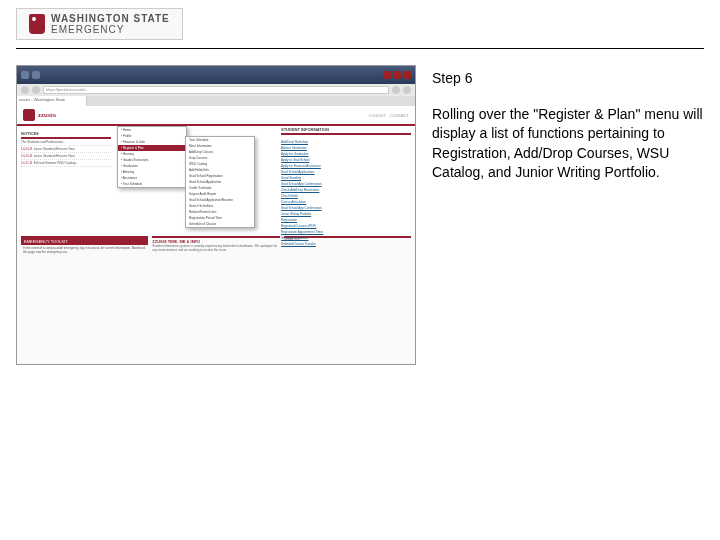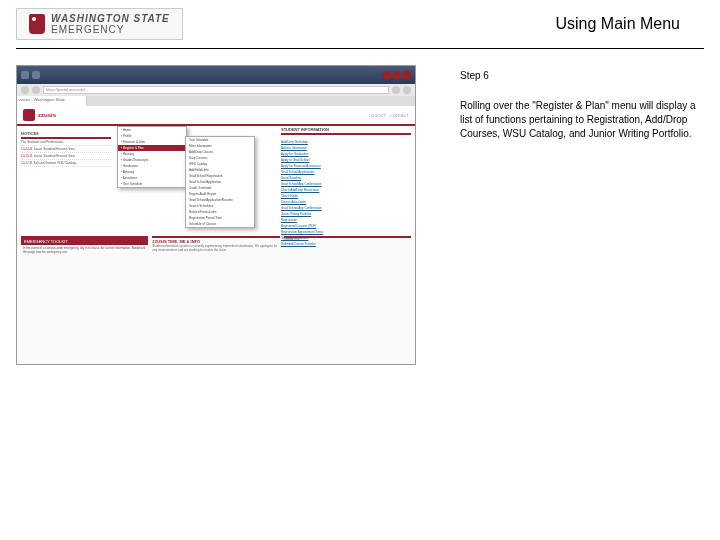--- a/index.html
+++ b/index.html
@@ -3,21 +3,21 @@
 <meta charset="utf-8">
 <style>
   * { box-sizing: border-box; margin: 0; padding: 0; }
   body { width: 720px; height: 540px; background: #fff; font-family: Arial, sans-serif; position: relative; }
   
   .header { display: flex; align-items: center; padding: 8px 16px 0 16px; }
   .logo-box { border: 1px solid #ccc; padding: 4px 12px; display: flex; align-items: center; gap: 6px; background: #f8f8f8; }
   .shield { width: 16px; height: 20px; background: #981e32; border-radius: 2px 2px 4px 4px; position: relative; }
   .shield::after { content:""; position:absolute; top:3px; left:3px; width:4px; height:4px; background:#fff; border-radius:50%; }
   .logo-text { font-size: 10px; color: #555; line-height: 1.1; letter-spacing: 1px; }
-  .logo-text .top { font-weight: bold; font-style: italic; }
+  .logo-text .top { font-weight: bold; }
   .header-title { margin-left: auto; font-size: 16px; padding-right: 24px; }
   
   .divider { border: none; border-top: 1px solid #000; margin: 8px 16px 0 16px; }
   
   .content { display: flex; gap: 16px; padding: 16px; }
   
   .screenshot { width: 400px; height: 300px; border: 1px solid #999; background: #fafafa; position: relative; overflow: hidden; }
   .browser-bar { height: 18px; background: linear-gradient(#4a5a7a, #2a3a5a); display: flex; align-items: center; padding: 0 4px; gap: 3px; }
   .bb-btn { width: 8px; height: 8px; background: #6a7a9a; border-radius: 2px; }
   .bb-right { margin-left: auto; display: flex; gap: 2px; }
@@ -50,35 +50,34 @@
   .si-list { padding-top: 4px; }
   .si-item { font-size:3px; color:#1a5a8a; padding:1px 0; text-decoration: underline; white-space: nowrap; overflow:hidden; }
   .em-h { background:#981e32; color:#fff; font-size:4px; padding:1px 3px; }
   .em-body { font-size:3px; color:#555; padding:2px; line-height:1.3; }
   
   .bottom-row { display:flex; gap:4px; padding: 0 4px 4px 4px; }
   .panel { flex:1; border-top:2px solid #981e32; }
   .panel-h { font-size:4px; color:#981e32; font-weight:bold; padding:1px 0; }
   .panel-body { font-size:3px; color:#666; line-height:1.3; }
   
-  .instructions { flex: 1; font-size: 10px; line-height: 1.4; padding-top: 4px; margin-left: 28px; }
+  .instructions { flex: 1; font-size: 14px; line-height: 1.4; padding-top: 4px; }
   .step { margin-bottom: 16px; }
 </style>
 </head>
 <body>
 
 <div class="header">
   <div class="logo-box">
     <div class="shield"></div>
     <div class="logo-text">
       <div class="top">WASHINGTON STATE</div>
       <div>EMERGENCY</div>
     </div>
   </div>
-  <div class="header-title">Using Main Menu</div>
 </div>
 <hr class="divider">
 
 <div class="content">
 
   <div class="screenshot">
     <div class="browser-bar">
       <div class="bb-btn"></div>
       <div class="bb-btn"></div>
       <div class="bb-right">

